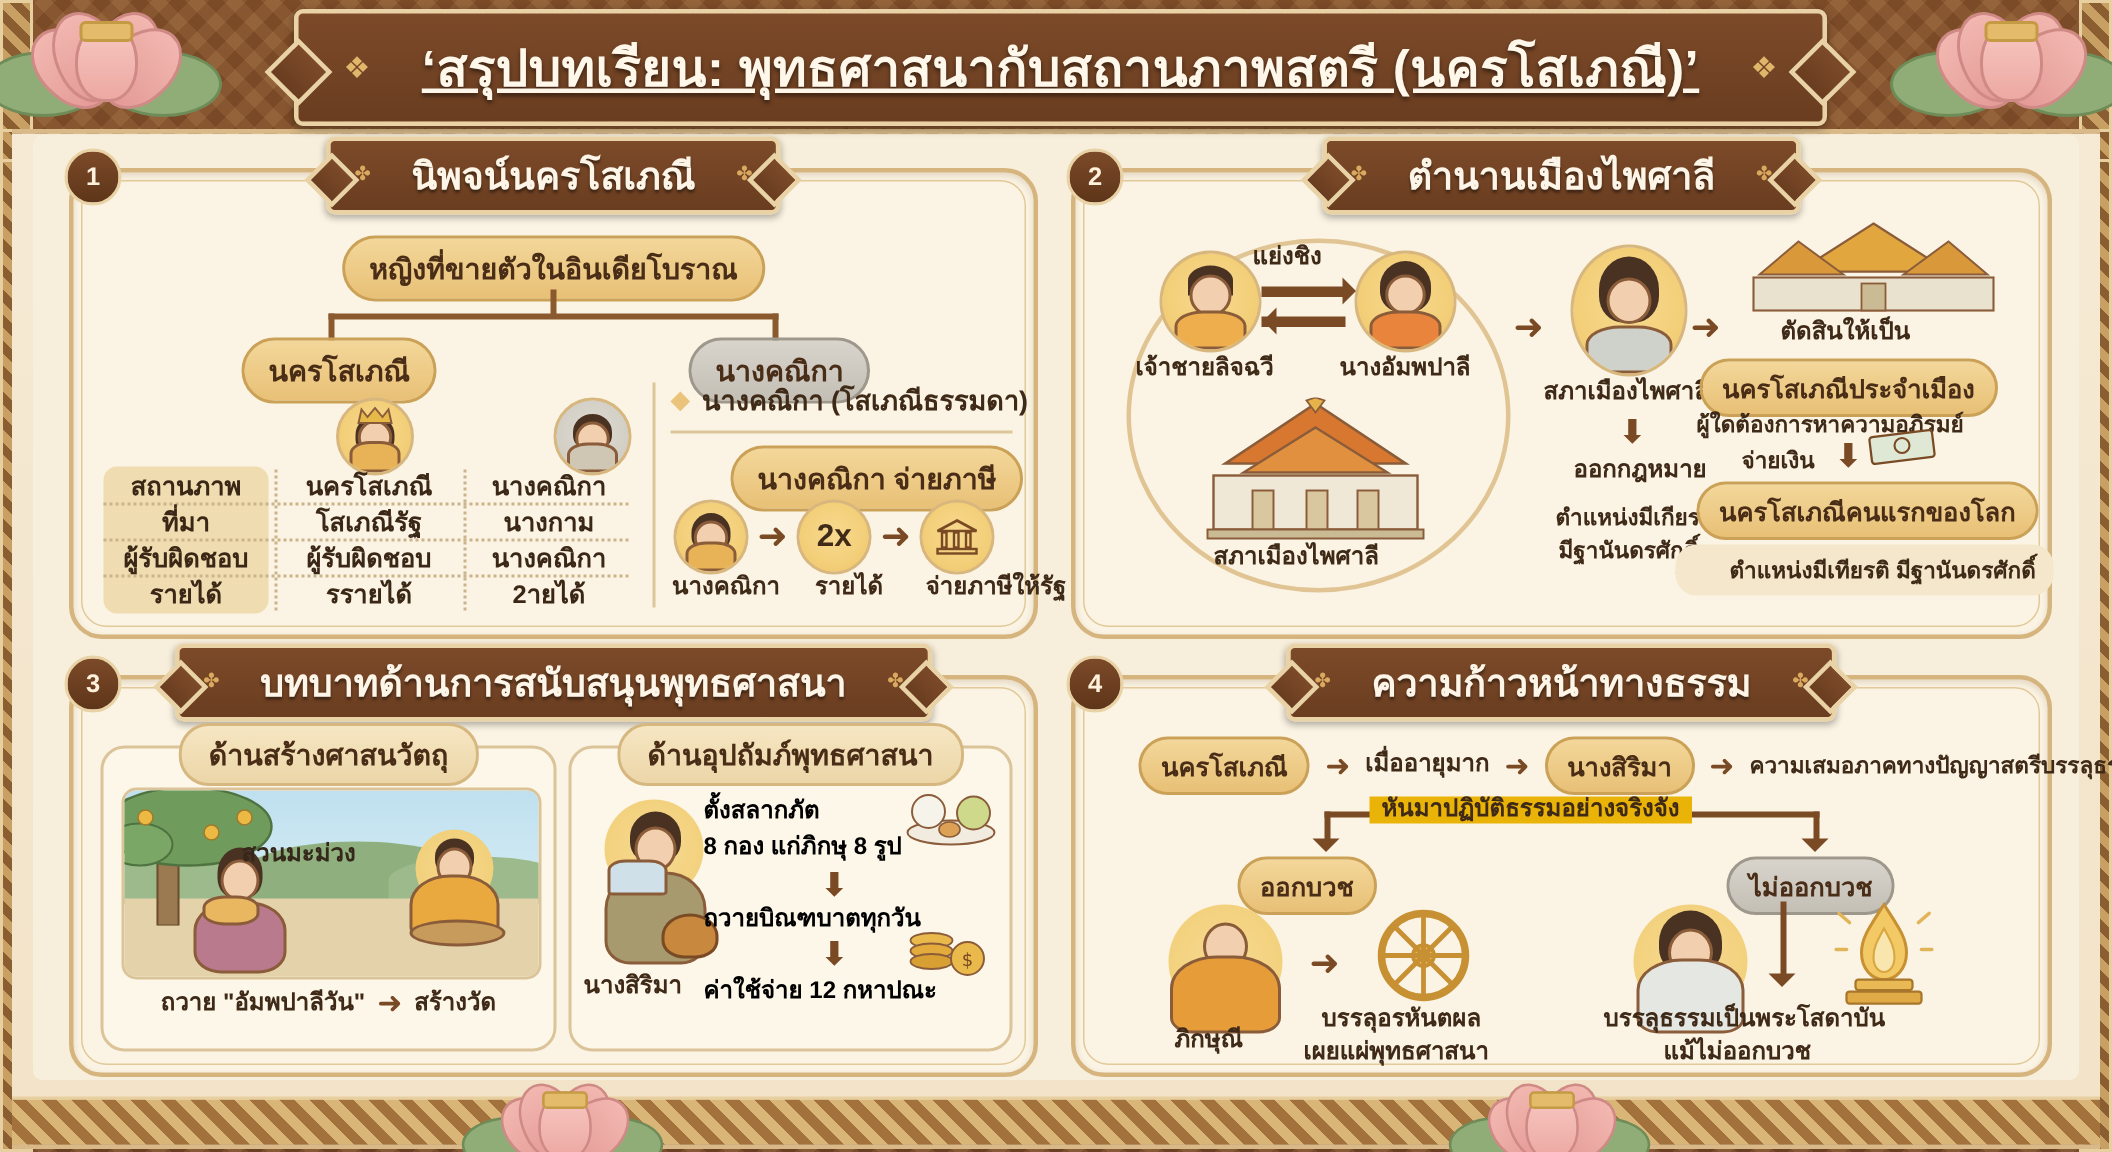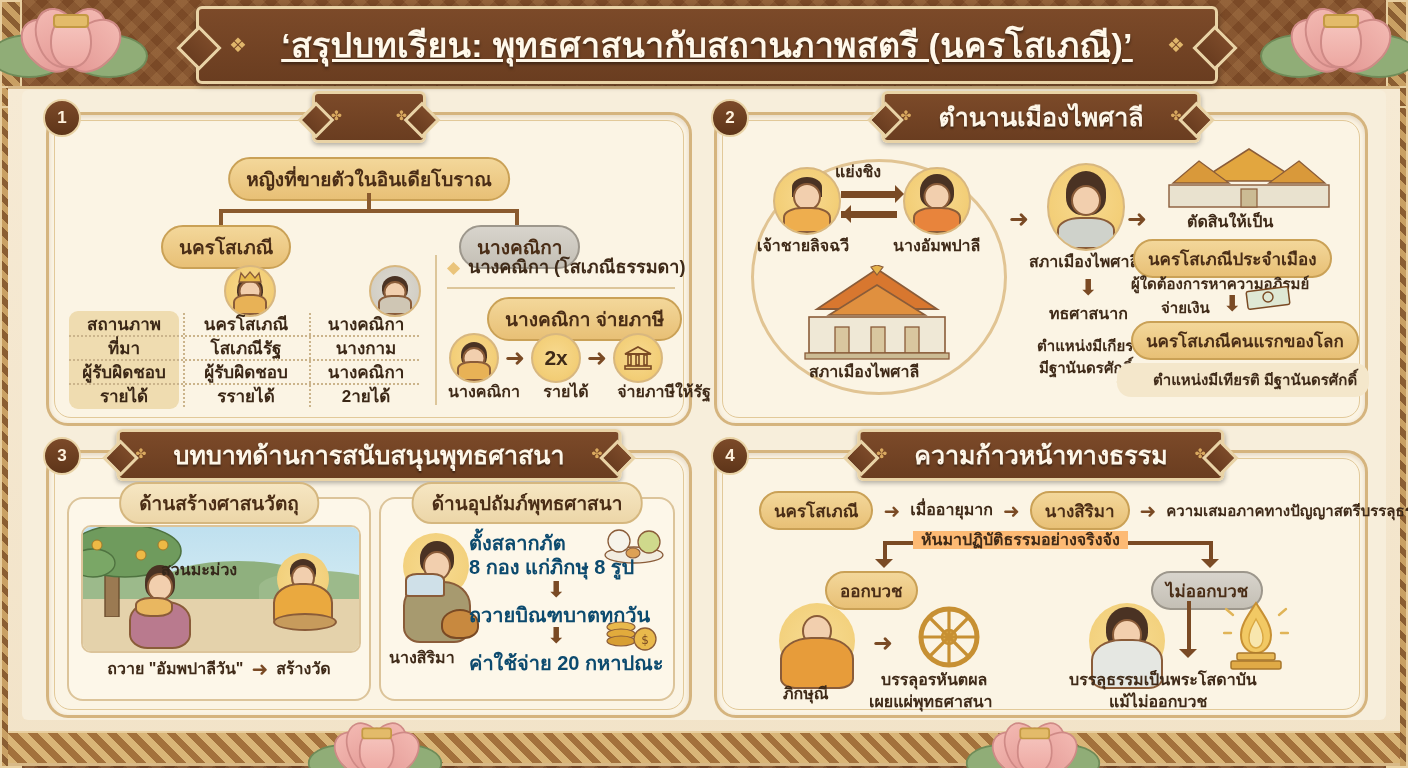--- a/index.html
+++ b/index.html
@@ -95,21 +95,21 @@
 
   
   .pill{display:inline-flex;align-items:center;justify-content:center;
     background:linear-gradient(#f3d79a,#e8c076);border:2px solid #caa156;border-radius:22px;
     color:#4a2d16;font-weight:bold;padding:5px 16px;font-size:19px;white-space:nowrap;}
   .pill.gray{background:linear-gradient(#d8d4cc,#c4bfb5);border-color:#9d978c;}
   .pill.sm{font-size:17px;padding:4px 13px;}
   .lbl{color:#3f2a18;font-size:18px;font-weight:bold;text-align:center;line-height:1.15;white-space:nowrap;}
   .lbl.sm{font-size:16px;}
   .lbl.xs{font-size:15px;}
-  .note{color:#0c4a6e;font-size:20px;font-weight:bold;line-height:1.2;}
+  .note{color:#000000;font-size:16px;font-weight:bold;line-height:1.2;}
   .arrow-r{color:#7a4a24;font-size:24px;font-weight:bold;line-height:1;}
   .arrow-d{color:#7a4a24;font-size:22px;font-weight:bold;line-height:1;}
   .av{border-radius:50%;border:2px solid #d8b77f;display:flex;align-items:flex-end;justify-content:center;overflow:hidden;}
   .halo{background:radial-gradient(circle at 50% 45%, #f7d98f 0%, #f3cf79 60%, #eec46a 100%);}
   .halo2{background:radial-gradient(circle at 50% 45%, #dedbd2 0%, #cdc9bf 100%);}
 
   
   .person{position:relative;width:100%;height:100%;}
   .person .head{position:absolute;left:50%;transform:translateX(-50%);border-radius:50%;
     background:#f2cfae;border:2px solid #8a5c39;}
@@ -198,20 +198,21 @@
     <span class="tdot l">❖</span>
     <span class="title-text">‘สรุปบทเรียน: พุทธศาสนากับสถานภาพสตรี (นครโสเภณี)’</span>
     <span class="tdot r">❖</span>
   </div>
 
   <div class="panel" style="left:46px;top:112px;width:640px;height:308px;">
     <div class="panel-inner-line"></div>
     <div class="p-num">1</div>
     <div class="p-head">
       <span class="h-orn l">✤</span>
+      <span class="h-txt">นิพจน์นครโสเภณี</span>
       <span class="h-orn r">✤</span>
     </div>
 
     <div class="pill" style="position:absolute;left:50%;transform:translateX(-50%);top:42px;">หญิงที่ขายตัวในอินเดียโบราณ</div>
 
     <div class="connector" style="left:318px;top:78px;width:4px;height:18px;"></div>
     <div class="connector" style="left:170px;top:94px;width:300px;height:4px;"></div>
     <div class="connector" style="left:170px;top:94px;width:4px;height:18px;"></div>
     <div class="connector" style="left:466px;top:94px;width:4px;height:18px;"></div>
 
@@ -350,21 +351,21 @@
 
     <div class="av halo" style="position:absolute;left:330px;top:48px;width:74px;height:84px;border-radius:50%;">
       <div class="person">
         <div class="hair" style="top:6px;width:40px;height:44px;"></div>
         <div class="head" style="top:20px;width:26px;height:27px;"></div>
         <div class="body" style="width:54px;height:28px;background:#cfd2cb;border:2px solid #8a5c39;"></div>
       </div>
     </div>
     <span class="lbl sm" style="position:absolute;left:312px;top:138px;">สภาเมืองไพศาลี</span>
     <span class="arrow-d" style="position:absolute;left:362px;top:162px;">⬇</span>
-    <span class="lbl sm" style="position:absolute;left:332px;top:190px;">ทธศาสนาก</span>
+    <span class="lbl sm" style="position:absolute;left:332px;top:190px;">ออกกฎหมาย</span>
     <span class="lbl xs" style="position:absolute;left:320px;top:222px;">ตำแหน่งมีเกียรติ</span>
     <span class="lbl xs" style="position:absolute;left:322px;top:244px;">มีฐานันดรศักดิ์</span>
 
     <span class="arrow-r" style="position:absolute;left:410px;top:92px;">➜</span>
     <svg style="position:absolute;left:442px;top:32px;" width="180" height="62" viewBox="0 0 180 62">
       <rect x="10" y="38" width="160" height="22" fill="#e9e2cf" stroke="#8a5c39" stroke-width="1.4"></rect>
       <path d="M90 2 L140 34 H40 Z" fill="#e2a63f" stroke="#8a5c39" stroke-width="1.5"></path>
       <path d="M40 14 L70 36 H14 Z" fill="#d9993a" stroke="#8a5c39" stroke-width="1.3"></path>
       <path d="M140 14 L166 36 H110 Z" fill="#d9993a" stroke="#8a5c39" stroke-width="1.3"></path>
       <rect x="82" y="42" width="16" height="18" fill="#cbbb94" stroke="#8a5c39" stroke-width="1.2"></rect>
@@ -461,21 +462,21 @@
       <span class="arrow-d" style="position:absolute;left:166px;top:80px;">⬇</span>
       <span class="note" style="position:absolute;left:88px;top:104px;">ถวายบิณฑบาตทุกวัน</span>
       <span class="arrow-d" style="position:absolute;left:166px;top:126px;">⬇</span>
       <svg style="position:absolute;right:14px;top:118px;" width="56" height="34" viewBox="0 0 56 34">
         <ellipse cx="18" cy="10" rx="14" ry="5" fill="#e9b94c" stroke="#8a5c39" stroke-width="1.2"></ellipse>
         <ellipse cx="18" cy="17" rx="14" ry="5" fill="#e2ab3c" stroke="#8a5c39" stroke-width="1.2"></ellipse>
         <ellipse cx="18" cy="24" rx="14" ry="5" fill="#d89f33" stroke="#8a5c39" stroke-width="1.2"></ellipse>
         <circle cx="42" cy="22" r="11" fill="#e9b94c" stroke="#8a5c39" stroke-width="1.3"></circle>
         <text x="42" y="27" font-size="12" text-anchor="middle" fill="#7a4a24" font-family="DejaVu Sans">$</text>
       </svg>
-      <span class="note" style="position:absolute;left:88px;top:152px;">ค่าใช้จ่าย 20 กหาปณะ</span>
+      <span class="note" style="position:absolute;left:88px;top:152px;">ค่าใช้จ่าย 12 กหาปณะ</span>
     </div>
   </div>
 
   <div class="panel" style="left:714px;top:450px;width:648px;height:262px;">
     <div class="panel-inner-line"></div>
     <div class="p-num">4</div>
     <div class="p-head">
       <span class="h-orn l">✤</span>
       <span class="h-txt">ความก้าวหน้าทางธรรม</span>
       <span class="h-orn r">✤</span>
@@ -492,21 +493,21 @@
         <span class="lbl xs" style="text-align:left;">ความเสมอภาคทางปัญญา</span>
         <span class="lbl xs" style="text-align:left;">สตรีบรรลุธรรมได้</span>
       </div>
     </div>
 
     <div style="position:absolute;left:166px;top:88px;width:330px;height:4px;background:#7a4a24;"></div>
     <div style="position:absolute;left:166px;top:88px;width:4px;height:22px;background:#7a4a24;"></div>
     <div style="position:absolute;left:492px;top:88px;width:4px;height:22px;background:#7a4a24;"></div>
     <div style="position:absolute;left:158px;top:106px;border:9px solid transparent;border-top-color:#7a4a24;"></div>
     <div style="position:absolute;left:484px;top:106px;border:9px solid transparent;border-top-color:#7a4a24;"></div>
-    <span class="lbl sm" style="position:absolute;left:196px;top:78px;background:#fdba74;padding:0 8px;">หันมาปฏิบัติธรรมอย่างจริงจัง</span>
+    <span class="lbl sm" style="position:absolute;left:196px;top:78px;background:#eab308;padding:0 8px;">หันมาปฏิบัติธรรมอย่างจริงจัง</span>
 
     <div class="pill sm" style="position:absolute;left:108px;top:118px;">ออกบวช</div>
     <div class="pill sm gray" style="position:absolute;left:434px;top:118px;">ไม่ออกบวช</div>
 
     <div style="position:absolute;left:52px;top:150px;width:96px;height:86px;">
       <div style="position:absolute;left:10px;top:0;width:76px;height:76px;border-radius:50%;background:radial-gradient(circle,#f7db92,#f1cd75);"></div>
       <div class="person" style="position:absolute;inset:0;">
         <div class="head" style="top:12px;width:26px;height:28px;"></div>
         <div class="body" style="width:70px;height:48px;background:#e79c3a;border:2px solid #8a5c39;border-radius:42% 42% 20% 20%;"></div>
       </div>

